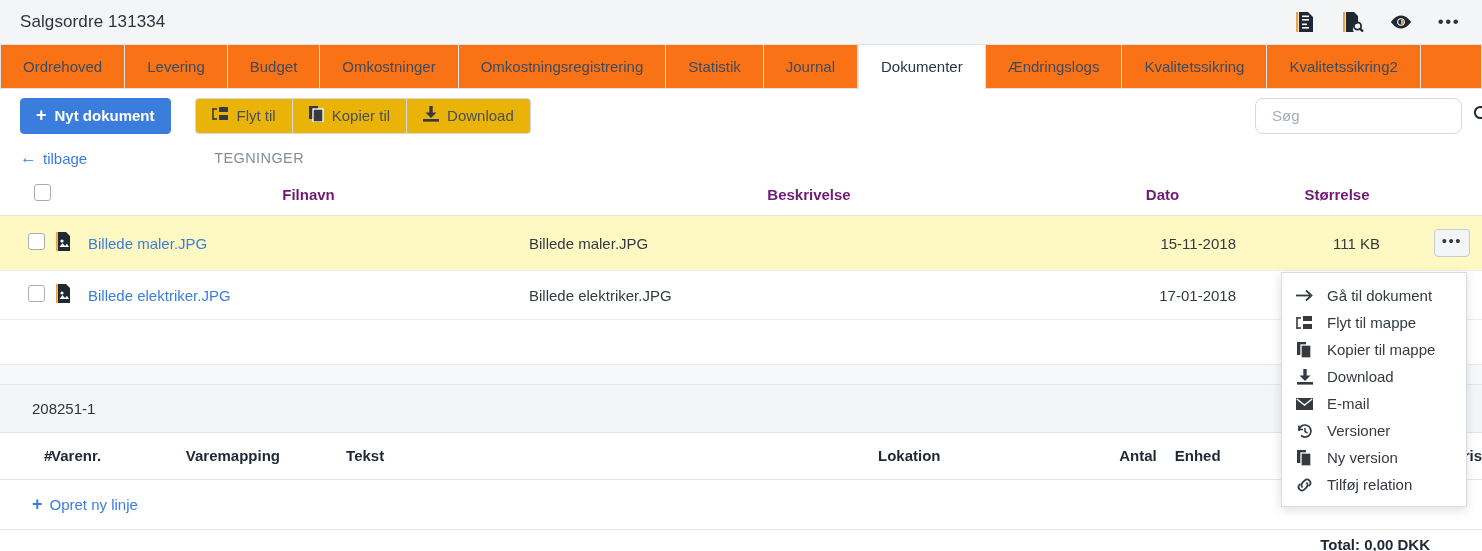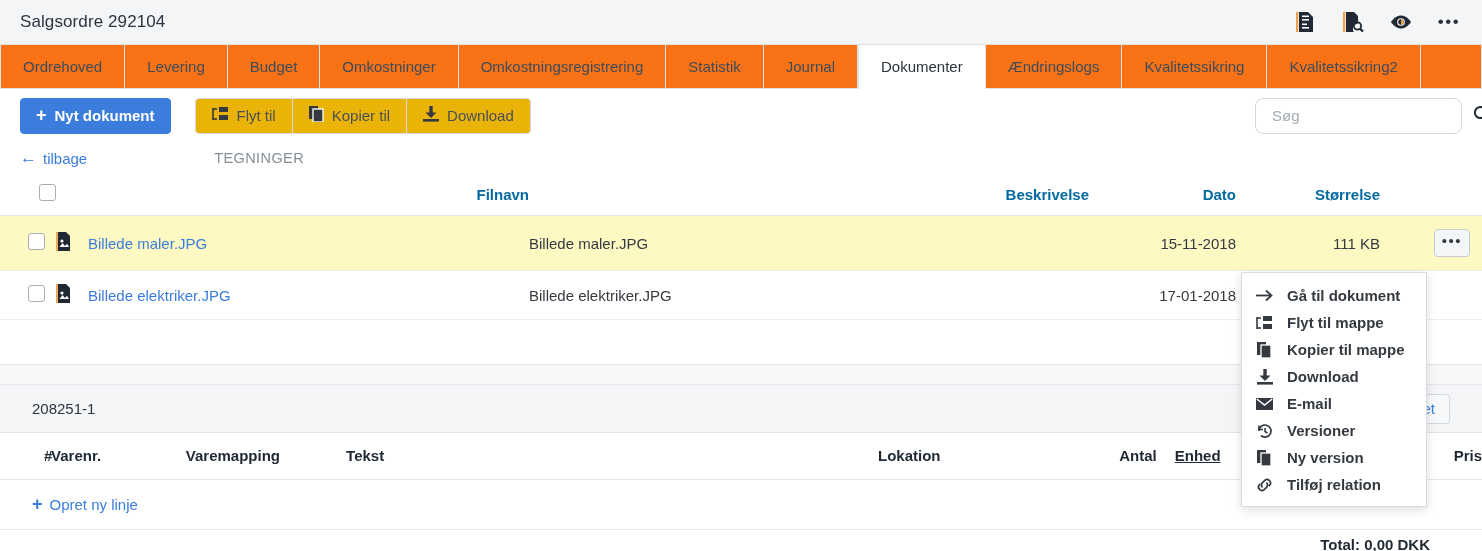--- a/index.html
+++ b/index.html
@@ -104,22 +104,22 @@
     display: flex; align-items: center;
     padding: 0 20px;
     font-size: 15px;
   }
   .backlink { color: #3b7ddd; cursor: pointer; display: inline-flex; align-items: center; gap: 6px; }
   .foldername { margin-left: 127px; color: #868e96; font-size: 14.5px; letter-spacing: .4px; }
 
   
   .doctable { width: 100%; border-collapse: collapse; table-layout: fixed; }
   .doctable th {
-    font-size: 15px; font-weight: 700; color: #0369a1;
-    text-align: right;
+    font-size: 15px; font-weight: 700; color: #701a75;
+    text-align: center;
     padding: 10px 0 11px 0;
     border-bottom: 1px solid #e4e6ea;
     background: #fff;
   }
   .doctable td {
     font-size: 15px; color: #343a40;
     padding: 13px 0;
     border-bottom: 1px solid #eceef0;
     vertical-align: middle;
   }
@@ -174,58 +174,57 @@
     font-size: 15px; font-weight: 700; color: #1f2833;
     text-align: left; padding: 14px 0 15px 0;
     border-bottom: 1px solid #e4e6ea;
   }
   .lt-hash { width: 40px; padding-left: 44px !important; }
   .lt-varenr { width: 116px; }
   .lt-varemap { width: 138px; }
   .lt-tekst { width: 458px; }
   .lt-lok { width: 182px; }
   .lt-antal { width: 58px; text-align: right !important; }
-  .lt-enhed { width: 180px; padding-left: 18px !important; text-decoration: underline; }
+  .lt-enhed { width: 180px; padding-left: 18px !important; }
   .lt-pris { width: 100px; text-align: right !important; }
   .newline-row td { padding: 14px 0 14px 32px; font-size: 15px; border-bottom: 1px solid #e9ebee; }
   .newlink { color: #3b7ddd; cursor: pointer; display: inline-flex; align-items: center; gap: 7px; }
   .totalrow {
     display: flex; justify-content: flex-end;
     padding: 6px 52px 0 0;
     font-size: 15px; font-weight: 700; color: #1f2833;
   }
 
   
   .dropdown {
     position: absolute;
-    left: 1241px; top: 272px;
+    left: 1281px; top: 272px;
     width: 186px;
     background: #fff;
     border: 1px solid #d9dce0;
     box-shadow: 0 3px 10px rgba(0,0,0,.13);
     padding: 9px 0 8px 0;
     z-index: 50;
-    font-weight: bold;
   }
   .dd-item {
     display: flex; align-items: center; gap: 14px;
     padding: 5px 12px 5px 14px;
     font-size: 15px; color: #343a40;
     cursor: pointer; white-space: nowrap;
   }
   .dd-ico { width: 17px; display: flex; align-items: center; justify-content: center; color: #343a40; }
   .dd-ico svg { display: block; }
 </style>
 </head>
 <body>
 
 <div class="app">
 
   <div class="titlebar">
-    <div class="title">Salgsordre 292104</div>
+    <div class="title">Salgsordre 131334</div>
     <div class="spacer"></div>
     <div class="ticons">
       <span class="ticon">
         <svg width="19" height="20" viewBox="0 0 19 20">
             <path fill="#1f2833" d="M3 0h9l5 5v15H3z"></path>
             <rect x="0" y="0" width="2.2" height="20" fill="#f0a04b"></rect>
             <rect x="6" y="3.5" width="7" height="1.6" fill="#fff"></rect>
             <rect x="6" y="7" width="7" height="1.6" fill="#fff"></rect>
             <rect x="6" y="11.5" width="5" height="1.6" fill="#fff"></rect>
             <rect x="6" y="15" width="7" height="1.6" fill="#fff"></rect>

